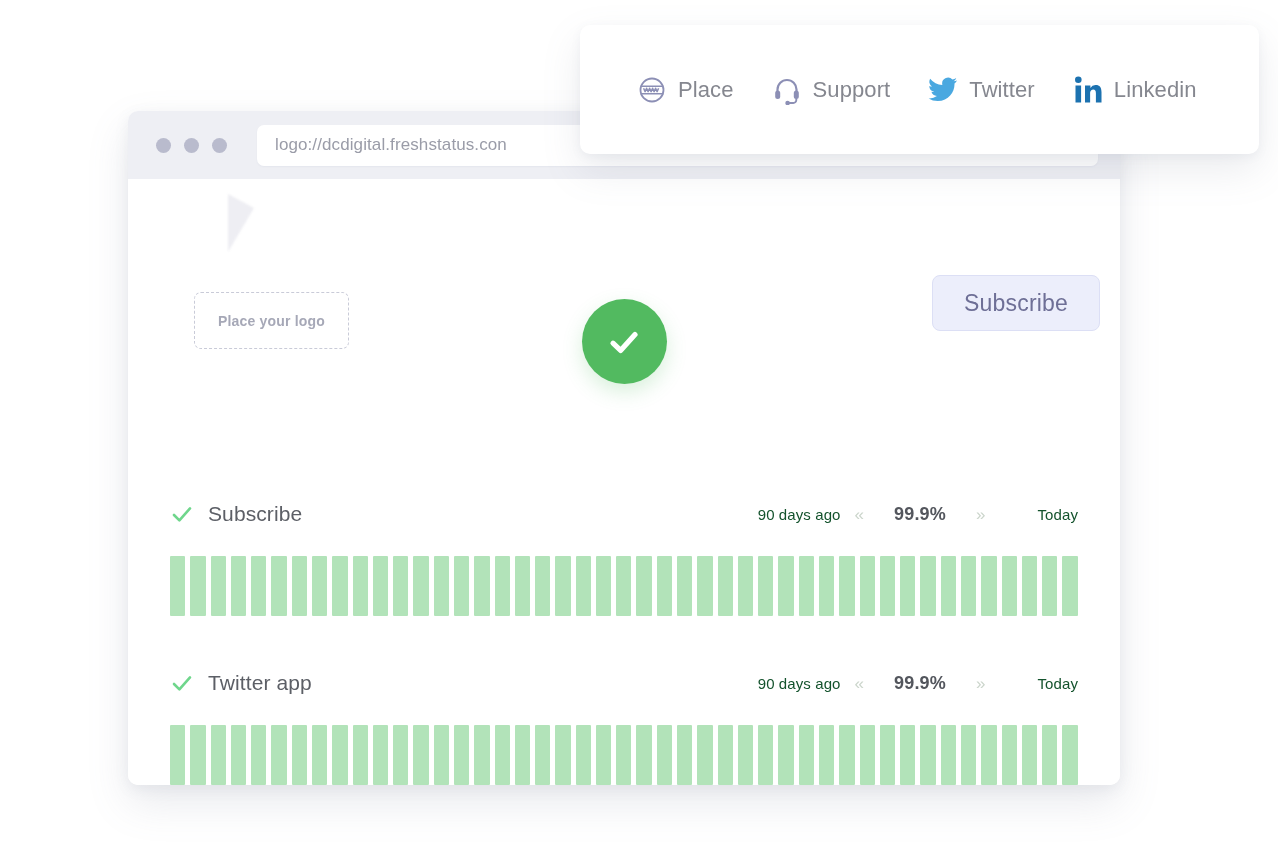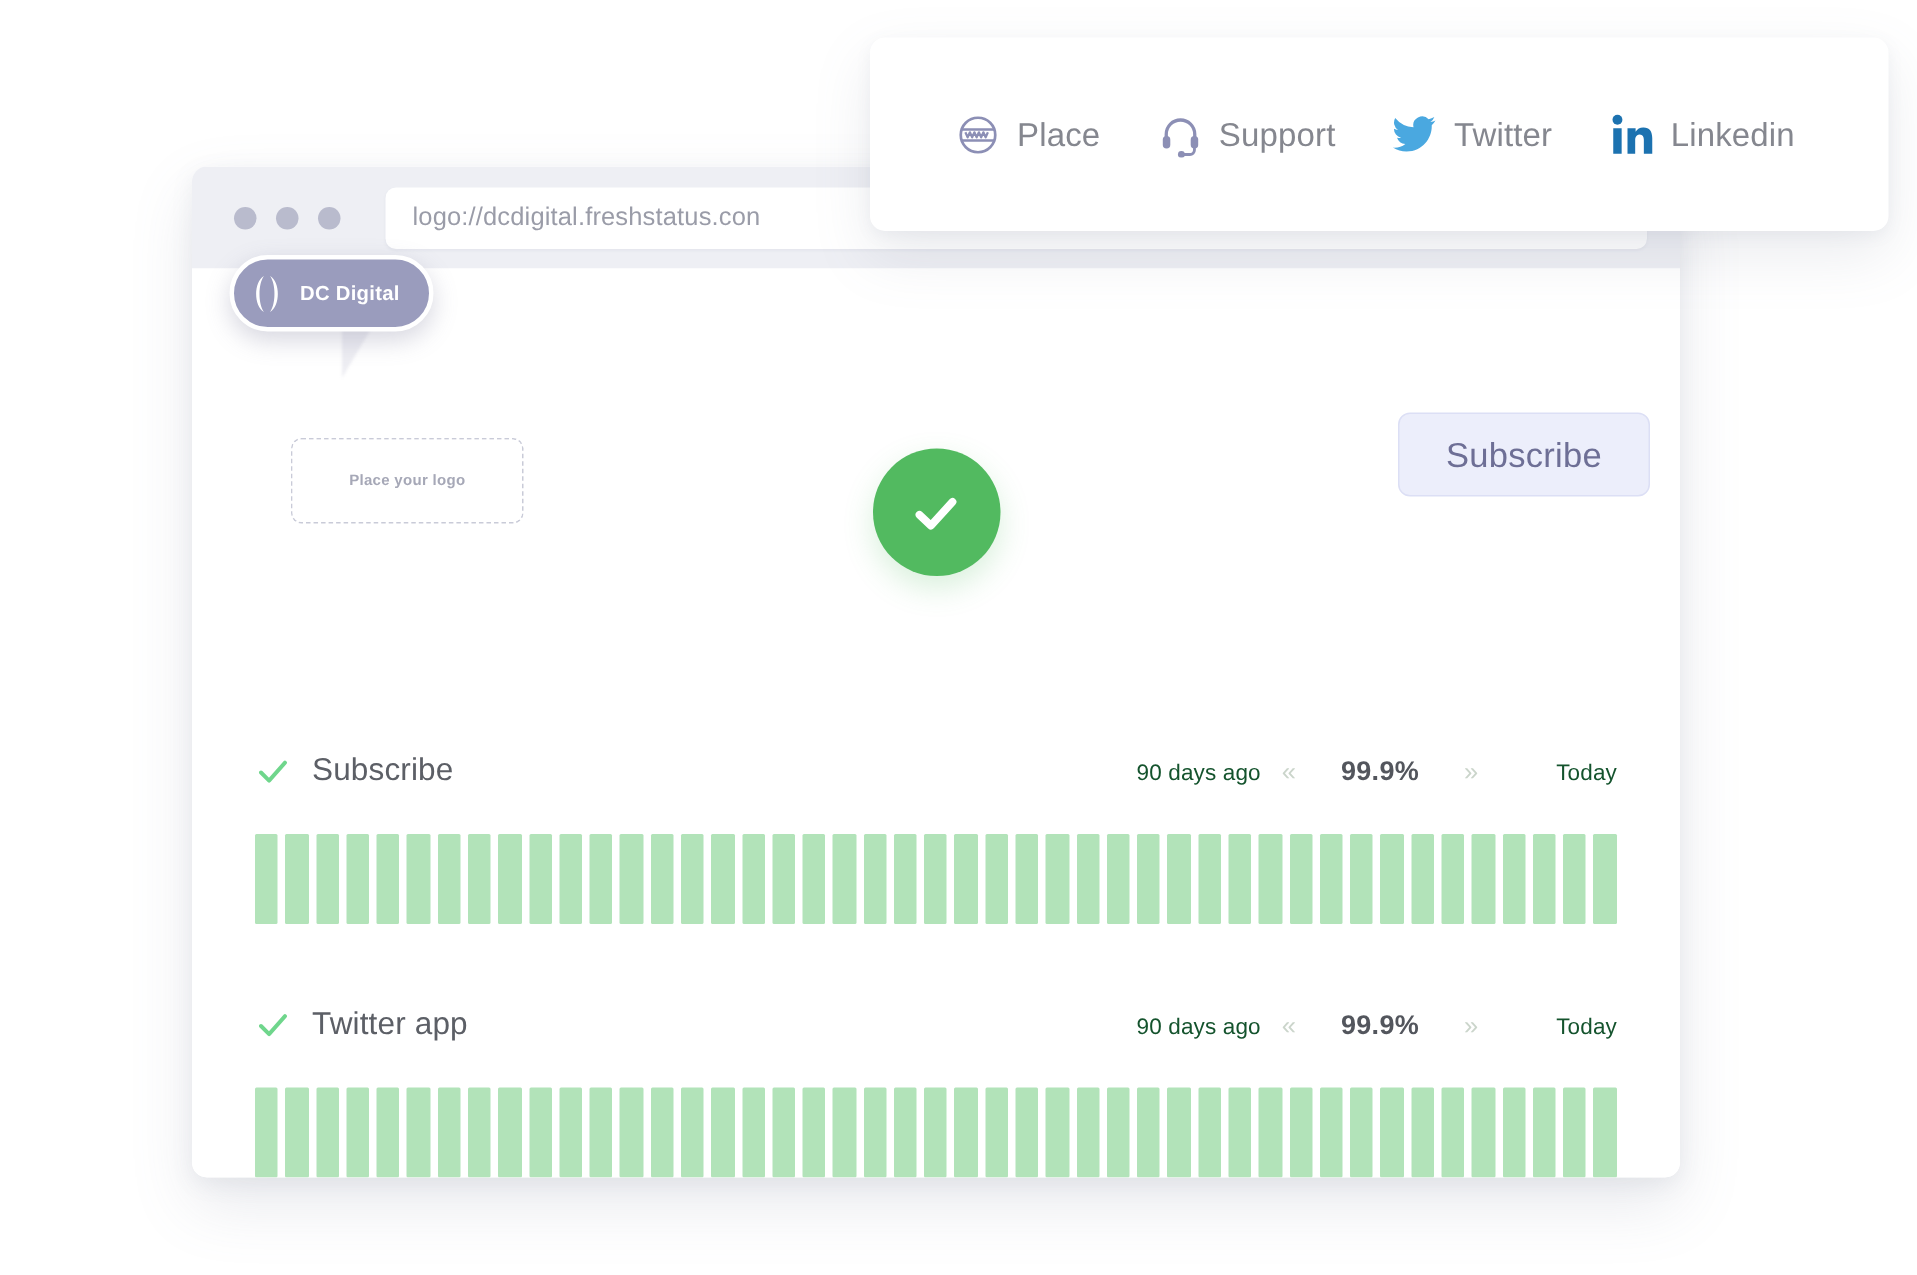--- a/index.html
+++ b/index.html
@@ -89,21 +89,21 @@
     top: 113px;
     width: 155px;
     height: 57px;
     border: 1.5px dashed #c9cbd8;
     border-radius: 7px;
     display: flex;
     align-items: center;
     justify-content: center;
   }
   #logo-placeholder-text {
-    font-size: 10px;
+    font-size: 14px;
     font-weight: bold;
     color: #a6a8b7;
     letter-spacing: 0.2px;
   }
 
   
   #subscribe-button {
     position: absolute;
     right: 20px;
     top: 96px;
@@ -455,29 +455,20 @@
               <span class="uptime-bar" style="background: rgb(178, 227, 185);"></span>
               <span class="uptime-bar" style="background: rgb(178, 227, 185);"></span>
             </div>
           </div>
         </div>
 
     </div>
   </div>
 
   <div id="cursor-tail"></div>
-  <div id="cursor-badge">
-    <span id="cursor-avatar">
-      <svg width="34" height="30" viewBox="0 0 34 30" aria-hidden="true">
-        <path d="M15 3 C8 7, 8 23, 15 27 C11 22, 11 8, 15 3 Z" fill="#ffffff"></path>
-        <path d="M19 3 C26 7, 26 23, 19 27 C23 22, 23 8, 19 3 Z" fill="#ffffff"></path>
-      </svg>
-    </span>
-    <span id="cursor-name">DC Digital</span>
-  </div>
 
   <div id="social-nav-card">
       <div class="nav-item">
         <span class="nav-icon">
           <svg width="30" height="30" viewBox="0 0 30 30">
             <circle cx="15" cy="15" r="11.5" fill="none" stroke="#8c8fb5" stroke-width="1.8"></circle>
             <path d="M3.6 11.3 H26.4 M3.6 18.7 H26.4" stroke="#8c8fb5" stroke-width="1.6"></path>
             <path d="M6.6 13.2 l1.5 3.4 1.5-3.4 1.5 3.4 1.5-3.4 1.5 3.4 1.5-3.4 1.5 3.4 1.5-3.4 1.5 3.4 1.5-3.4" fill="none" stroke="#8c8fb5" stroke-width="1.5" stroke-linejoin="round"></path>
           </svg>
         </span>

